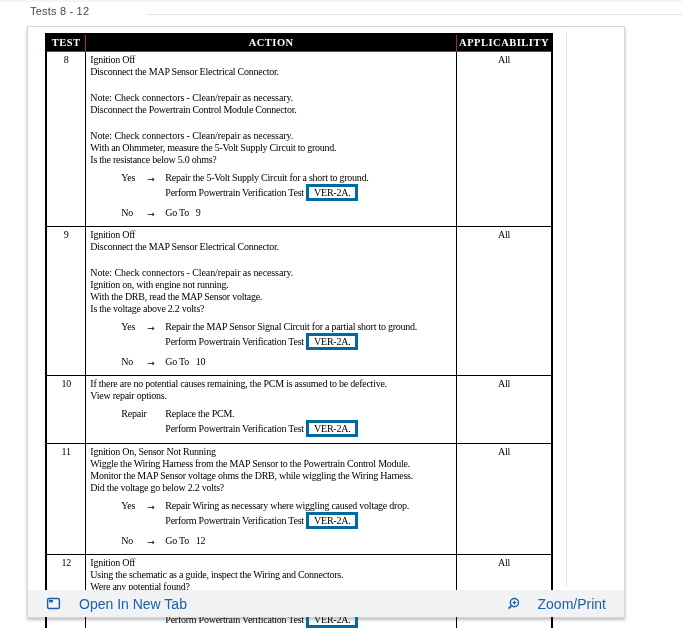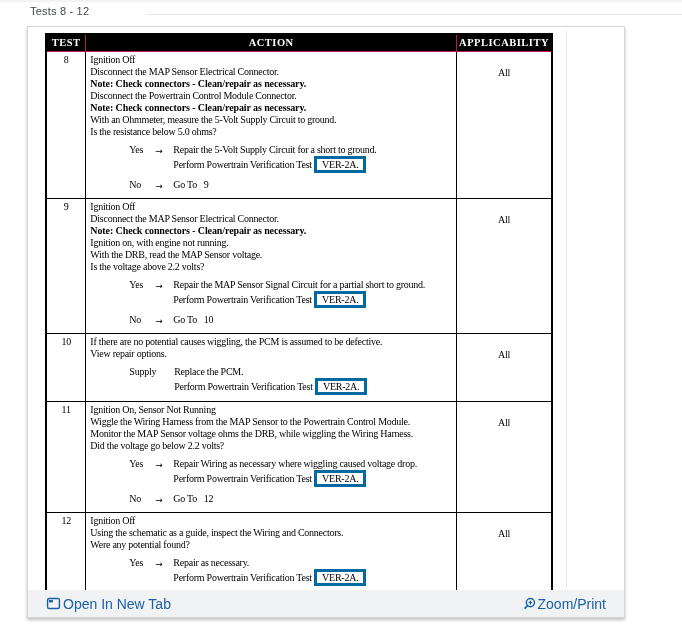--- a/index.html
+++ b/index.html
@@ -17,35 +17,35 @@
 
   table.doc { position:absolute; left:17px; top:6px; width:508px;
               border-collapse:collapse; border:2px solid #000;
               font-family:"Liberation Serif","DejaVu Serif",serif;
               font-size:10px; letter-spacing:-0.25px; line-height:12px; color:#000; }
   table.doc th { background:#000; color:#fff; font-size:10.5px; font-weight:bold;
                  letter-spacing:.5px; padding:2px 2px; border:1px solid #be185d; }
   table.doc td { border:1px solid #000; vertical-align:top; }
   col.c1 { width:40px; } col.c2 { width:378px; } col.c3 { width:90px; }
   td.c-test { text-align:center; padding-top:2px; }
-  td.c-appl { text-align:center; padding-top:15px; }
+  td.c-appl { text-align:center; padding-top:2px; }
   td.c-action { padding:2px 4px 6px 4px; }
   .step { white-space:pre-wrap; text-align:justify; }
-  .step.bold { font-weight:bold; letter-spacing:-0.1px; }
-  .branch { display:flex; align-items:flex-start; margin:6px 0 0 39px; }
+  .step.bold { font-weight:normal; letter-spacing:-0.1px;margin-top:14px; }
+  .branch { display:flex; align-items:flex-start; margin:6px 0 0 31px; }
   .b-label { flex:0 0 26px; white-space:nowrap; }
   .b-arrow { flex:0 0 18px; font-family:"DejaVu Sans",sans-serif; font-size:9px; padding-top:1px; }
   .b-lines { flex:1; min-width:0; }
   .b-line  { white-space:pre-wrap; text-align:justify; }
   .ver-link { display:inline-block; border:3px solid #0369a1; padding:0 5px;
               line-height:11px; cursor:pointer; }
 
   .toolbar { position:absolute; left:0; right:0; bottom:0; height:27px; background:#f1f2f4;
              display:flex; align-items:center; justify-content:space-between; padding:0 18px; }
-  .tb-link { display:flex; align-items:center; gap:2px; color:#1b5fab; font-size:14px;
+  .tb-link { display:flex; align-items:center; gap:18px; color:#1b5fab; font-size:14px;
              cursor:pointer; }
   .tb-link svg { display:block; }
 </style>
 </head>
 <body>
 
 <div class="top-strip"></div>
 <div class="page-title">Tests 8 - 12</div>
 <div class="title-rule"></div>
 
@@ -117,24 +117,24 @@
               <div class="b-lines">
                 <div class="b-line">Go To   10</div>
               </div>
             </div>
           </td>
           <td class="c-appl">All</td>
         </tr>
         <tr>
           <td class="c-test">10</td>
           <td class="c-action">
-            <div class="step">If there are no potential causes wiggling, the PCM is assumed to be defective.</div>
+            <div class="step">If there are no potential causes remaining, the PCM is assumed to be defective.</div>
             <div class="step">View repair options.</div>
             <div class="branch">
-              <span class="b-label">Supply</span>
+              <span class="b-label">Repair</span>
               <span class="b-arrow"></span>
               <div class="b-lines">
                 <div class="b-line">Replace the PCM.</div>
                 <div class="b-line">Perform Powertrain Verification Test <span class="ver-link">VER-2A.</span></div>
               </div>
             </div>
           </td>
           <td class="c-appl">All</td>
         </tr>
         <tr>

